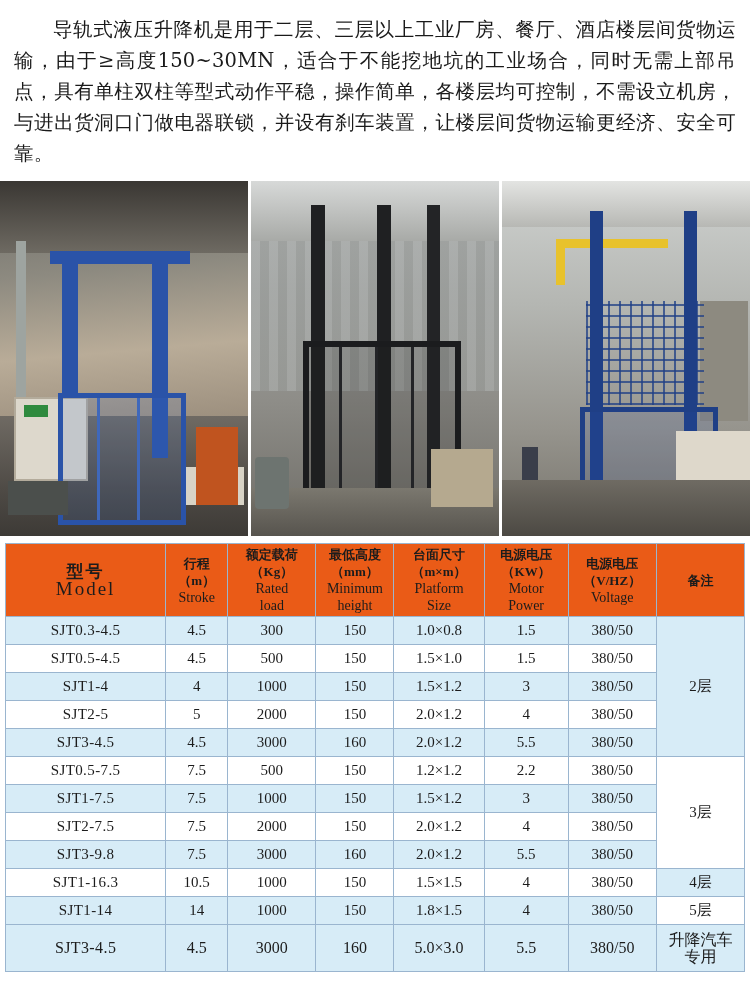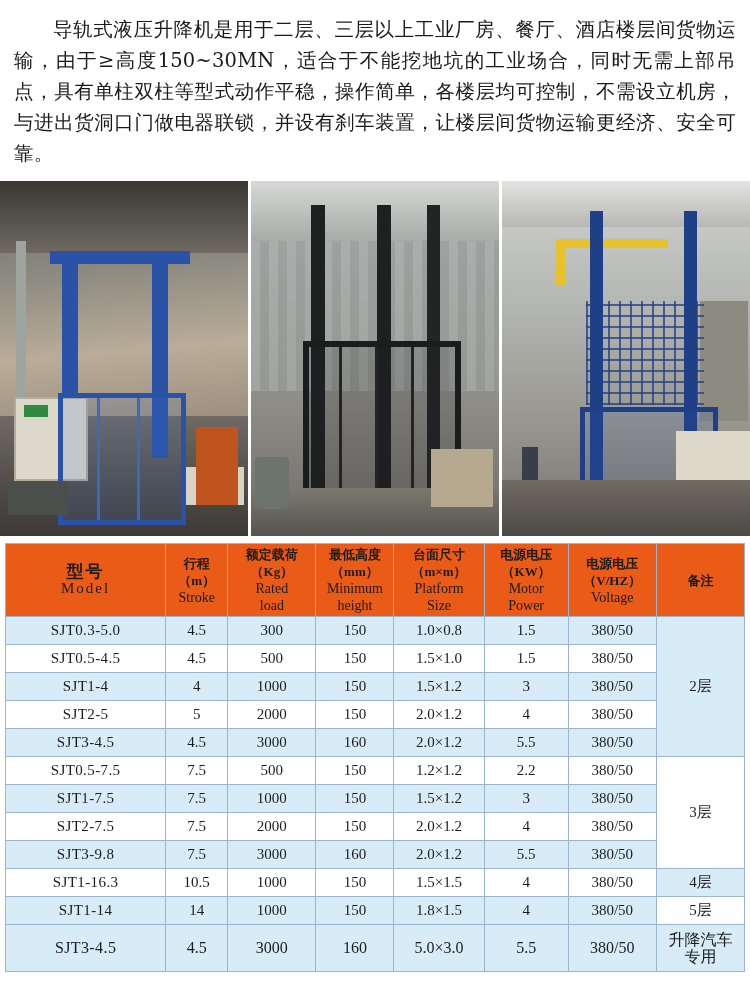--- a/index.html
+++ b/index.html
@@ -121,21 +121,21 @@
     color: #ffffff;
     font-size: 15px;
     line-height: 17px;
     padding: 5px 2px;
     border: 1px solid #ea5b17;
     font-weight: normal;
   }
   thead th .cn { display:block; font-weight: bold; font-size: 13px; }
   thead th .en { display:block; font-size: 14px; }
   thead th.model .cn { font-size: 17px; letter-spacing: 2px; }
-  thead th.model .en { font-size: 15px; letter-spacing: 2px; }
+  thead th.model .en { font-size: 19px; letter-spacing: 2px; }
   tbody tr td { height: 23px; }
   tbody tr.odd td { background: #d7ecf7; }
   tbody tr.even td { background: #ffffff; text-align: center; }
   td.model-cell { color: #e04a12; letter-spacing: .4px; font-size: 15px; }
   td.remark { background: #d7ecf7 !important; font-size: 15px; }
   td.remark.white { background: #ffffff !important; }
   tr.last td { height: 42px; font-size: 16px; }
   tr.last td.model-cell { font-size: 16px; }
   .remark-two { line-height: 17px; }
 </style>
@@ -244,21 +244,21 @@
           <span class="en">Voltage</span>
         </th>
         <th>
           <span class="cn">备注</span>
         </th>
       </tr>
     </thead>
     <tbody>
 
       <tr class="odd">
-        <td class="model-cell">SJT0.3-5.0</td>
+        <td class="model-cell">SJT0.3-4.5</td>
         <td>4.5</td>
         <td>300</td>
         <td>150</td>
         <td>1.0×0.8</td>
         <td>1.5</td>
         <td>380/50</td>
         <td class="remark" rowspan="5">2层</td>
       </tr>
       <tr class="even">
         <td class="model-cell">SJT0.5-4.5</td>

